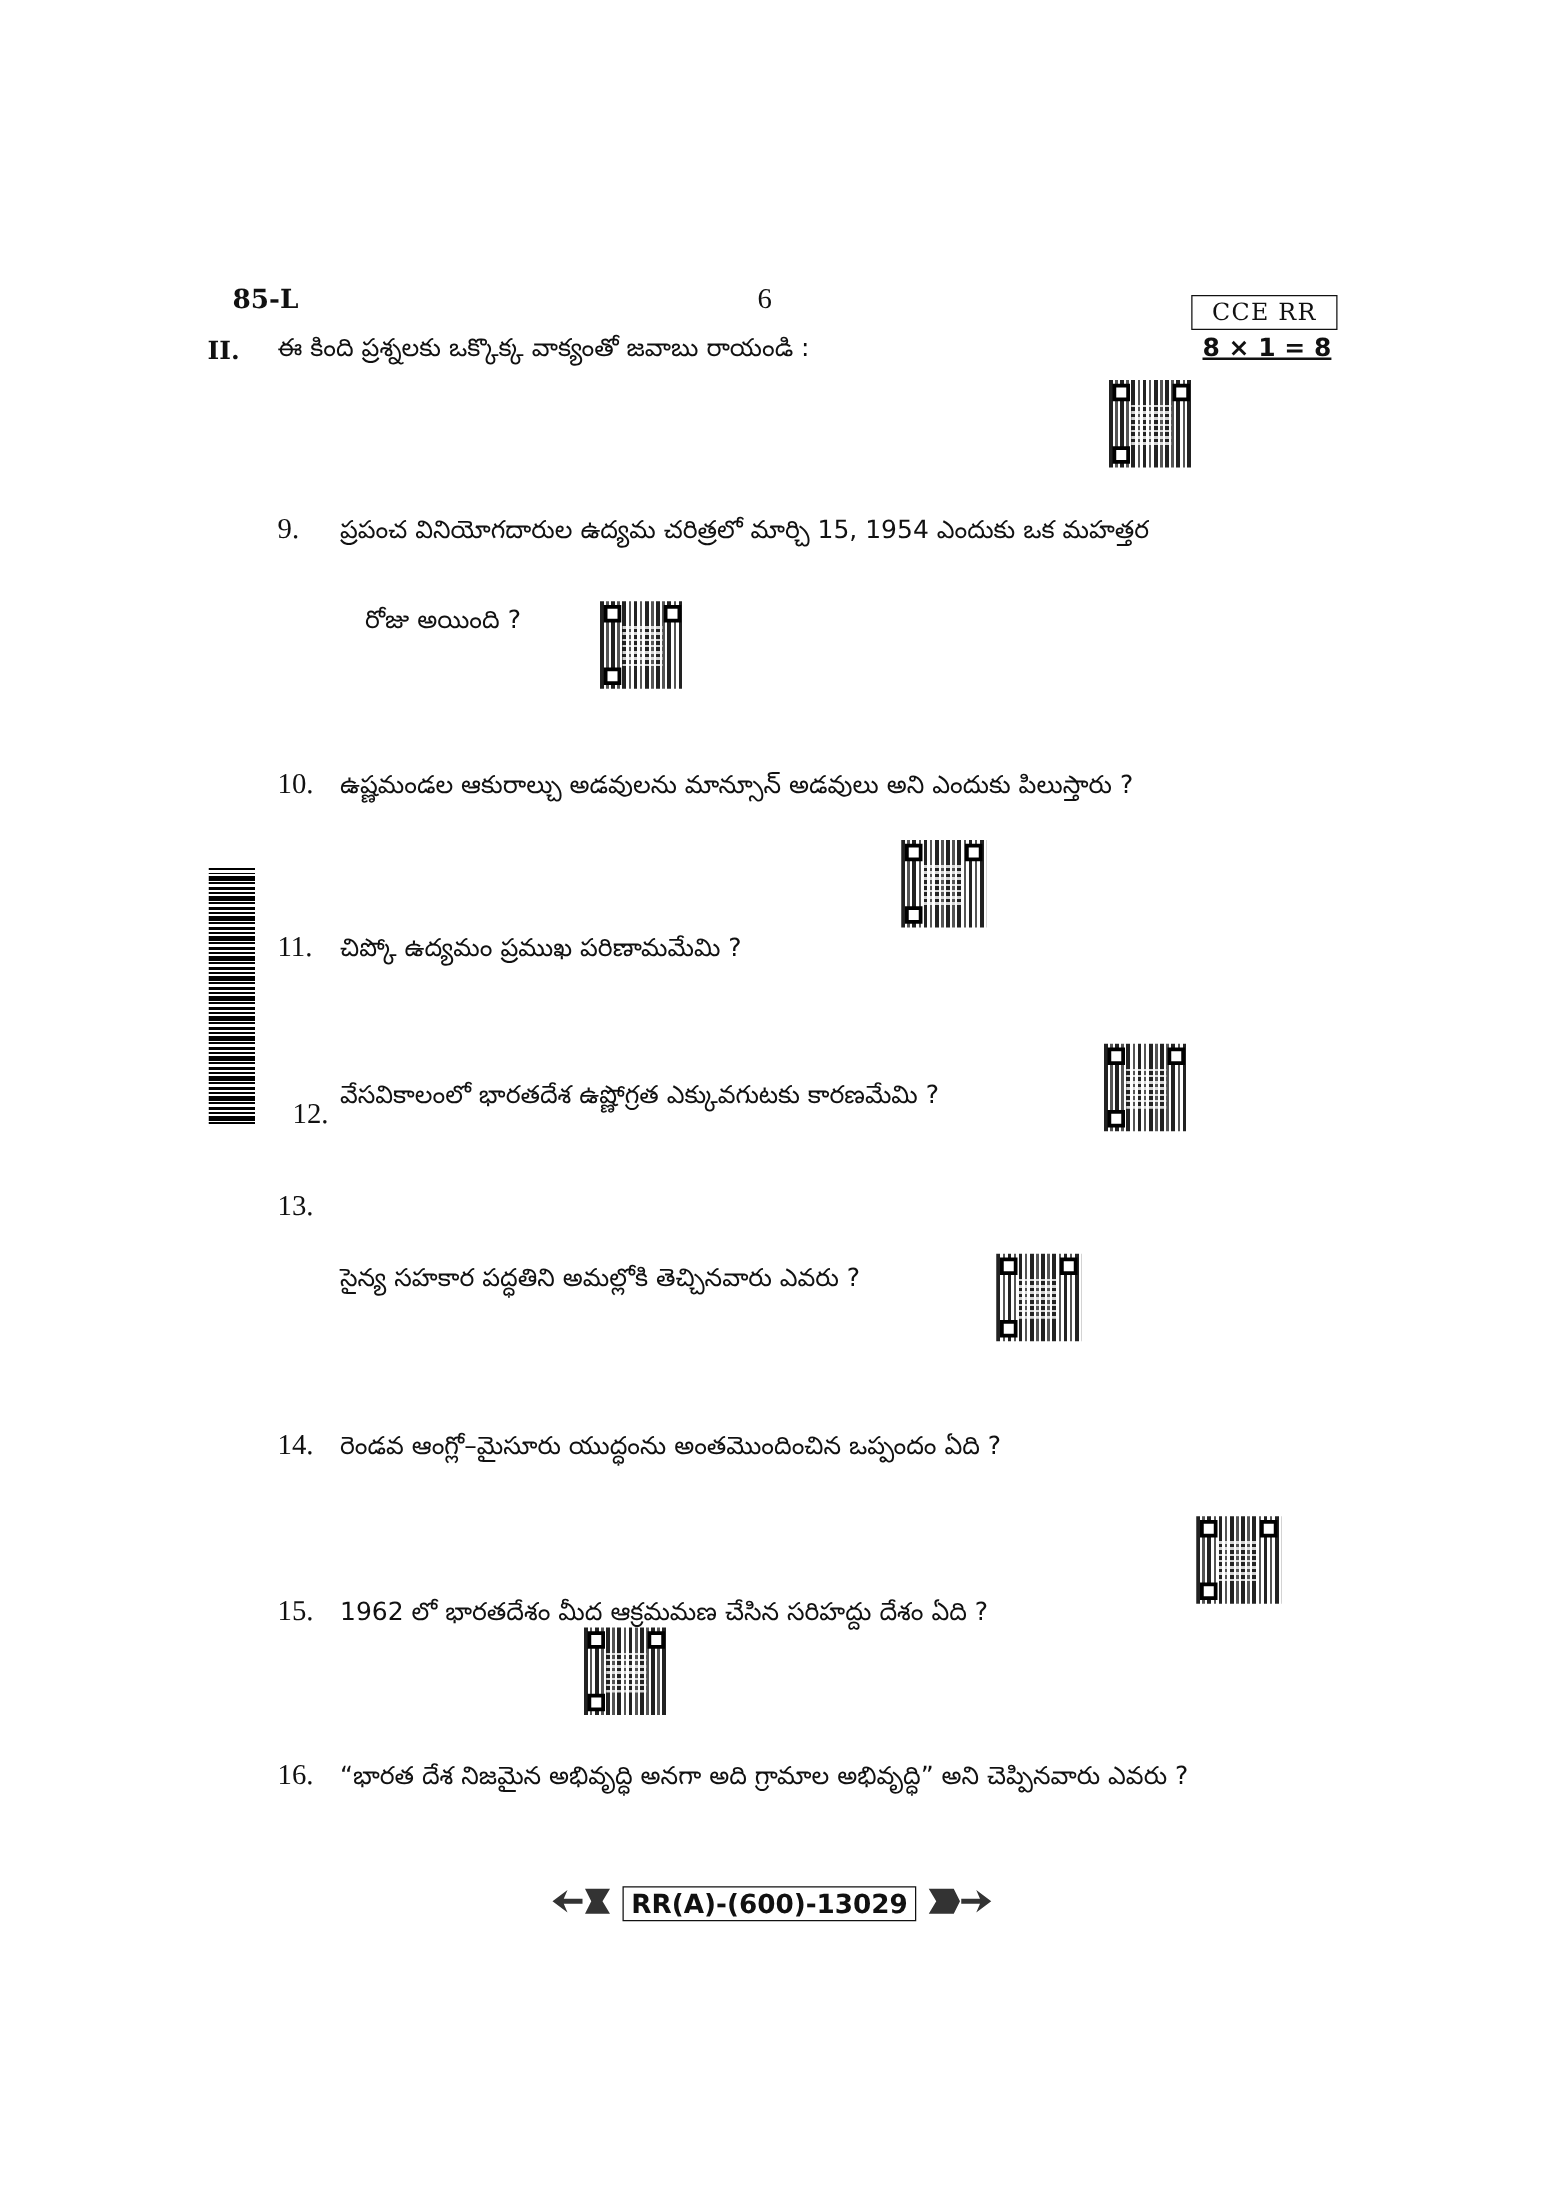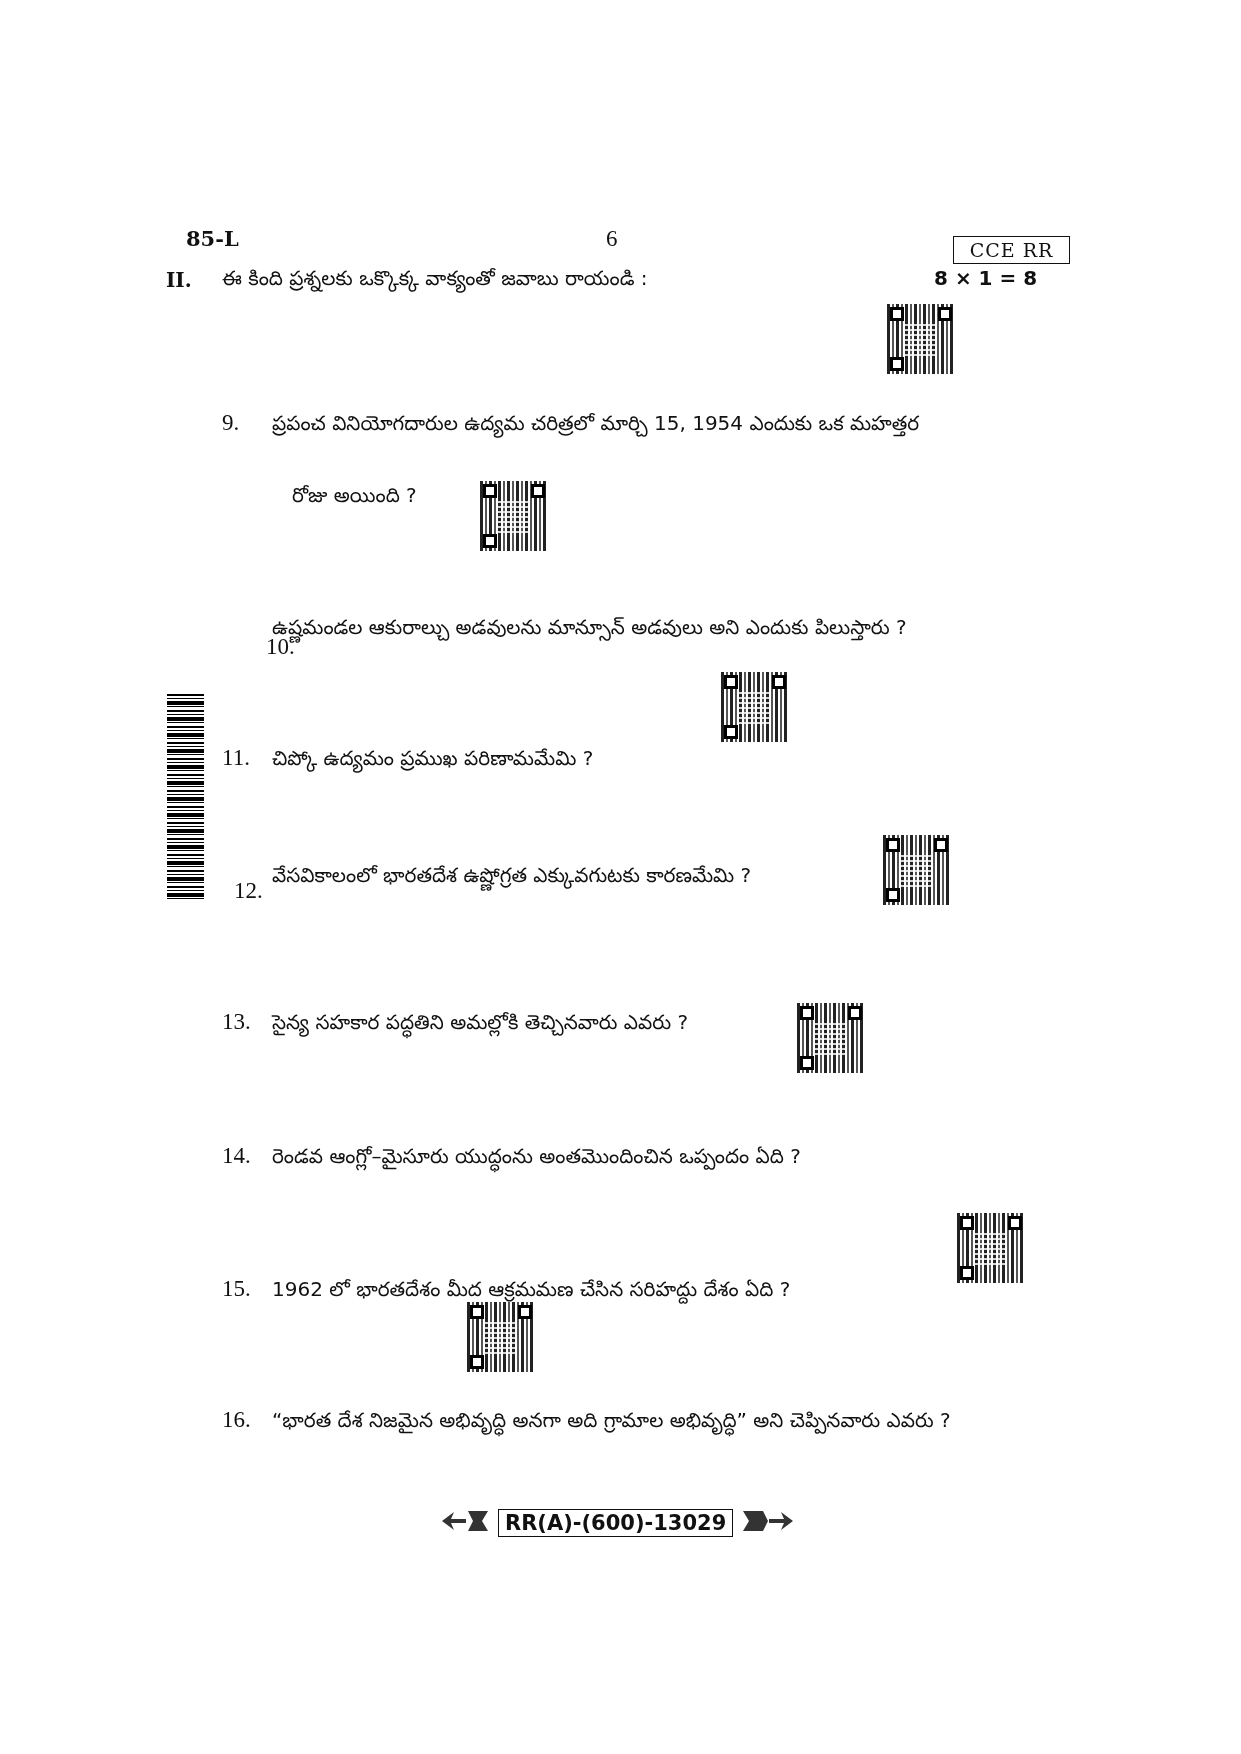--- a/index.html
+++ b/index.html
@@ -3,21 +3,21 @@
 <meta charset="utf-8">
 <style>
   html, body { margin:0; padding:0; background:#ffffff; }
   body { width:1241px; height:1754px; position:relative; overflow:hidden; color:#111; font-family:"DejaVu Serif", serif; }
   .abs { position:absolute; white-space:nowrap; }
   .hdr-code { left:166px; top:226px; font-family:"DejaVu Serif", serif; font-weight:bold; font-size:21px;margin-left:20px; }
   .hdr-page { left:606px; top:226px; font-family:"Liberation Serif", serif; font-size:23px; }
   .hdr-box { left:953px; top:236px; width:115px; height:26px; border:1.5px solid #111; font-family:"DejaVu Serif", serif; font-weight:normal; font-size:19px; line-height:26px; text-align:center; letter-spacing:1px; }
   .sec-num { left:166px; top:268px; font-family:"DejaVu Serif", serif; font-weight:bold; font-size:20px; }
   .sec-title { left:222px; top:266px; font-size:20px; font-family:"DejaVu Sans", sans-serif; }
-  .sec-marks { left:934px; top:266px; font-family:"DejaVu Sans", sans-serif; font-weight:bold; font-size:20px; }
+  .sec-marks { left:962px; top:266px; font-family:"DejaVu Sans", sans-serif; font-weight:bold; font-size:20px;text-decoration:underline; }
   .q-num { font-family:"Liberation Serif", serif; font-size:23px; }
   .q-text { font-family:"DejaVu Sans", sans-serif; font-size:20px; }
   .qr { position:absolute; width:68px; height:70px; background:
       linear-gradient(#fff,#fff) 6px 6px/8px 8px no-repeat,
       linear-gradient(#000,#000) 3px 3px/14px 14px no-repeat,
       linear-gradient(#fff,#fff) 54px 6px/8px 8px no-repeat,
       linear-gradient(#000,#000) 51px 3px/14px 14px no-repeat,
       linear-gradient(#fff,#fff) 6px 56px/8px 8px no-repeat,
       linear-gradient(#000,#000) 3px 53px/14px 14px no-repeat,
       repeating-linear-gradient(90deg, #222 0 3px, #fff 3px 5px, #555 5px 7px, #fff 7px 9px),
@@ -40,34 +40,34 @@
 <div class="abs sec-title">ఈ కింది ప్రశ్నలకు ఒక్కొక్క వాక్యంతో జవాబు రాయండి :</div>
 <div class="abs sec-marks">8 × 1 = 8</div>
 
 <div class="qr" style="left:887px; top:304px;"></div>
 
 <div class="abs q-num" style="left:222px; top:410px;">9.</div>
 <div class="abs q-text" style="left:272px; top:411px;">ప్రపంచ వినియోగదారుల ఉద్యమ చరిత్రలో మార్చి 15, 1954 ఎందుకు ఒక మహత్తర</div>
 <div class="abs q-text" style="left:272px; top:483px;margin-left:20px;">రోజు అయింది ?</div>
 <div class="qr" style="left:480px; top:481px;"></div>
 
-<div class="abs q-num" style="left:222px; top:634px;margin-left:44px;">10.</div>
+<div class="abs q-num" style="left:222px; top:614px;">10.</div>
 <div class="abs q-text" style="left:272px; top:615px;">ఉష్ణమండల ఆకురాల్చు అడవులను మాన్సూన్ అడవులు అని ఎందుకు పిలుస్తారు ?</div>
 <div class="qr" style="left:721px; top:672px;"></div>
 
 <div class="barcode"></div>
 
 <div class="abs q-num" style="left:222px; top:745px;">11.</div>
 <div class="abs q-text" style="left:272px; top:746px;">చిప్కో ఉద్యమం ప్రముఖ పరిణామమేమి ?</div>
 
 <div class="abs q-num" style="left:222px; top:878px;margin-left:12px;">12.</div>
 <div class="abs q-text" style="left:272px; top:863px;">వేసవికాలంలో భారతదేశ ఉష్ణోగ్రత ఎక్కువగుటకు కారణమేమి ?</div>
 <div class="qr" style="left:883px; top:835px;"></div>
 
-<div class="abs q-num" style="left:222px; top:1009px;">13.</div>
+<div class="abs q-num" style="left:222px; top:952px;">13.</div>
 <div class="abs q-text" style="left:272px; top:1010px;">సైన్య సహకార పద్ధతిని అమల్లోకి తెచ్చినవారు ఎవరు ?</div>
 <div class="qr" style="left:797px; top:1003px;"></div>
 
 <div class="abs q-num" style="left:222px; top:1143px;">14.</div>
 <div class="abs q-text" style="left:272px; top:1144px;">రెండవ ఆంగ్లో–మైసూరు యుద్ధంను అంతమొందించిన ఒప్పందం ఏది ?</div>
 
 <div class="abs q-num" style="left:222px; top:1276px;">15.</div>
 <div class="abs q-text" style="left:272px; top:1277px;">1962 లో భారతదేశం మీద ఆక్రమమణ చేసిన సరిహద్దు దేశం ఏది ?</div>
 <div class="qr" style="left:957px; top:1213px;"></div>
 <div class="qr" style="left:467px; top:1302px;"></div>

